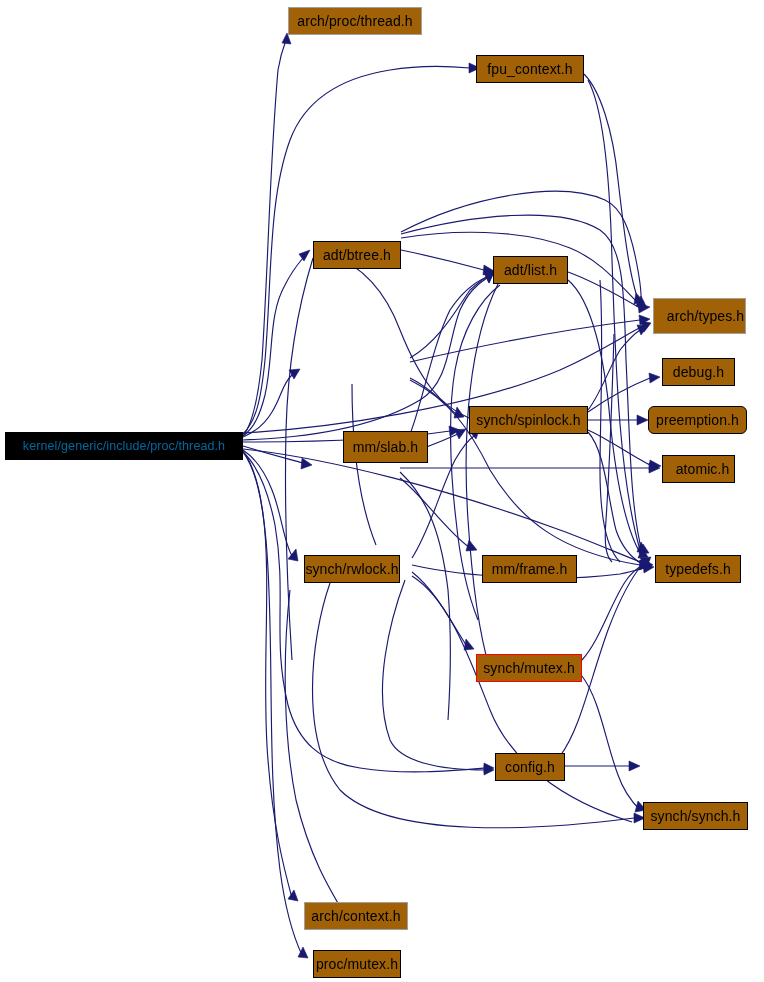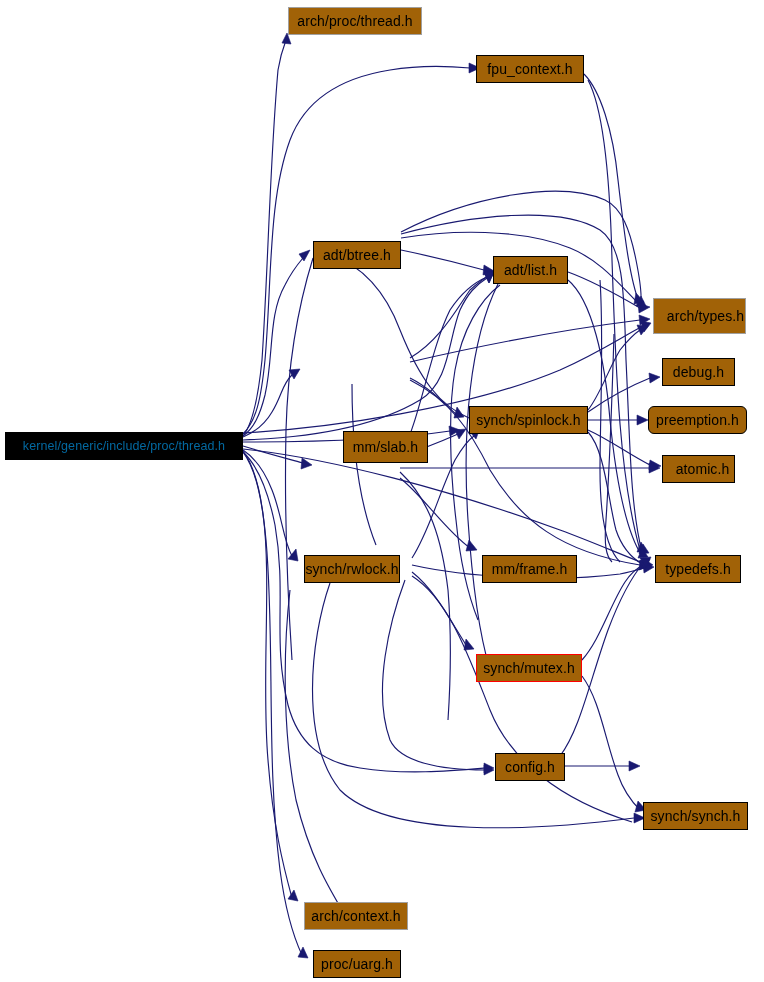--- a/index.html
+++ b/index.html
@@ -237,15 +237,15 @@
 
   <div class="node-box border-red" style="left:476px; top:654px; width:106px; height:28px;">synch/mutex.h</div>
 
   <div class="node-box" style="left:495px; top:753px; width:70px; height:28px;">config.h</div>
 
 
   <div class="node-box" style="left:643px; top:802px; width:105px; height:28px;text-align:center;">synch/synch.h</div>
 
   <div class="node-box border-grey" style="left:304px; top:902px; width:104px; height:28px;">arch/context.h</div>
 
-  <div class="node-box" style="left:313px; top:950px; width:88px; height:28px;">proc/uarg.h</div>
+  <div class="node-box" style="left:313px; top:950px; width:88px; height:28px;">proc/mutex.h</div>
 
 </div>
 
 </body></html>

